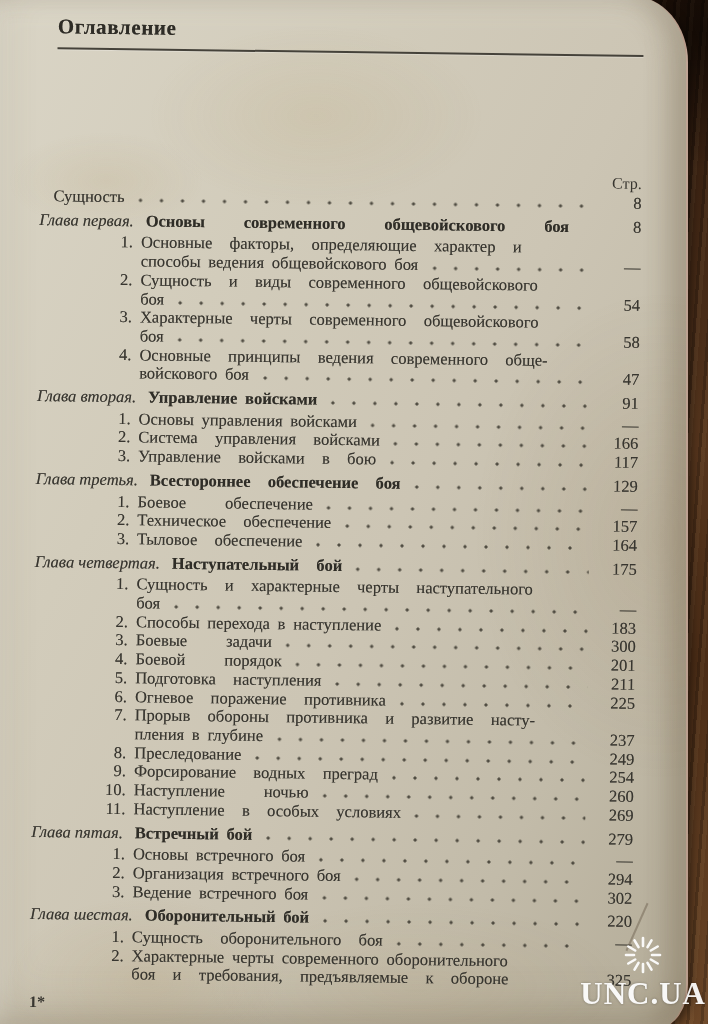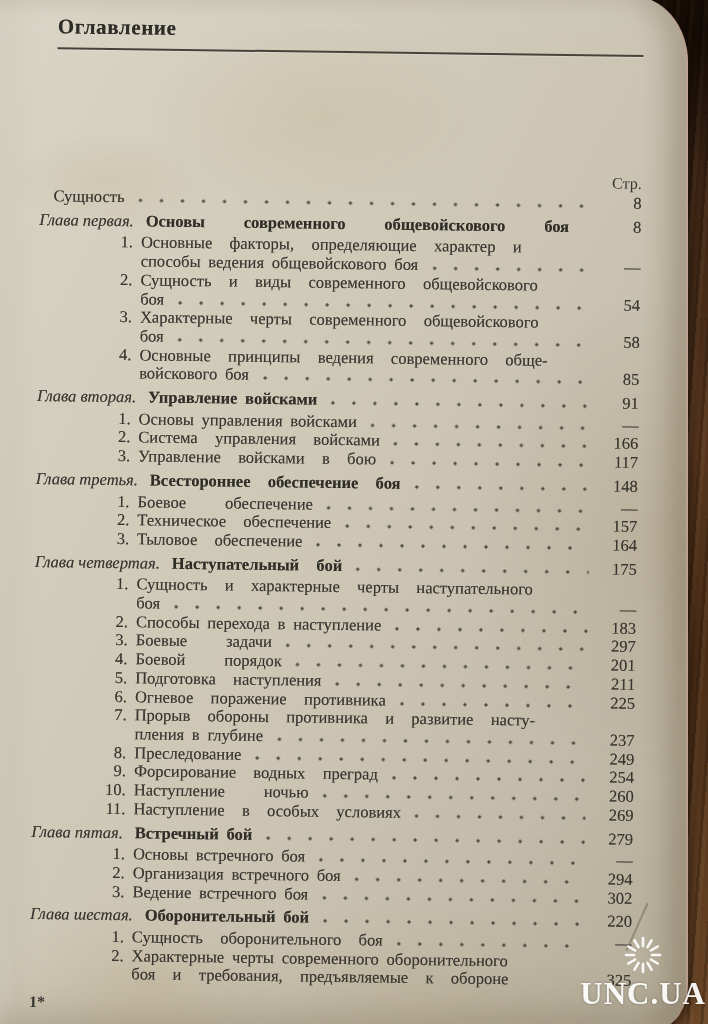--- a/index.html
+++ b/index.html
@@ -175,21 +175,21 @@
           <div class="row item s1 noleader">
     <span class="num">4.</span>
 
     <span class="text">Основные принципы ведения современного обще-</span>
 
   </div>
           <div class="row cont">
 
     <span class="text">войскового боя</span>
     <span class="leader"></span>
-    <span class="pageno">85</span>
+    <span class="pageno">47</span>
   </div>
           <div class="row chapter">
 
     <span class="prefix">Глава вторая.</span>
     <span class="text">Управление войсками</span>
     <span class="leader"></span>
     <span class="pageno">91</span>
   </div>
           <div class="row item">
     <span class="num">1.</span>
@@ -210,21 +210,21 @@
 
     <span class="text">Управление войсками в бою</span>
     <span class="leader"></span>
     <span class="pageno">117</span>
   </div>
           <div class="row chapter s1">
 
     <span class="prefix">Глава третья.</span>
     <span class="text">Всестороннее обеспечение боя</span>
     <span class="leader"></span>
-    <span class="pageno">148</span>
+    <span class="pageno">129</span>
   </div>
           <div class="row item s2">
     <span class="num">1.</span>
 
     <span class="text">Боевое обеспечение</span>
     <span class="leader"></span>
     <span class="pageno">—</span>
   </div>
           <div class="row item s1">
     <span class="num">2.</span>
@@ -264,21 +264,21 @@
 
     <span class="text">Способы перехода в наступление</span>
     <span class="leader"></span>
     <span class="pageno">183</span>
   </div>
           <div class="row item s2">
     <span class="num">3.</span>
 
     <span class="text">Боевые задачи</span>
     <span class="leader"></span>
-    <span class="pageno">297</span>
+    <span class="pageno">300</span>
   </div>
           <div class="row item s2">
     <span class="num">4.</span>
 
     <span class="text">Боевой порядок</span>
     <span class="leader"></span>
     <span class="pageno">201</span>
   </div>
           <div class="row item s1">
     <span class="num">5.</span>

